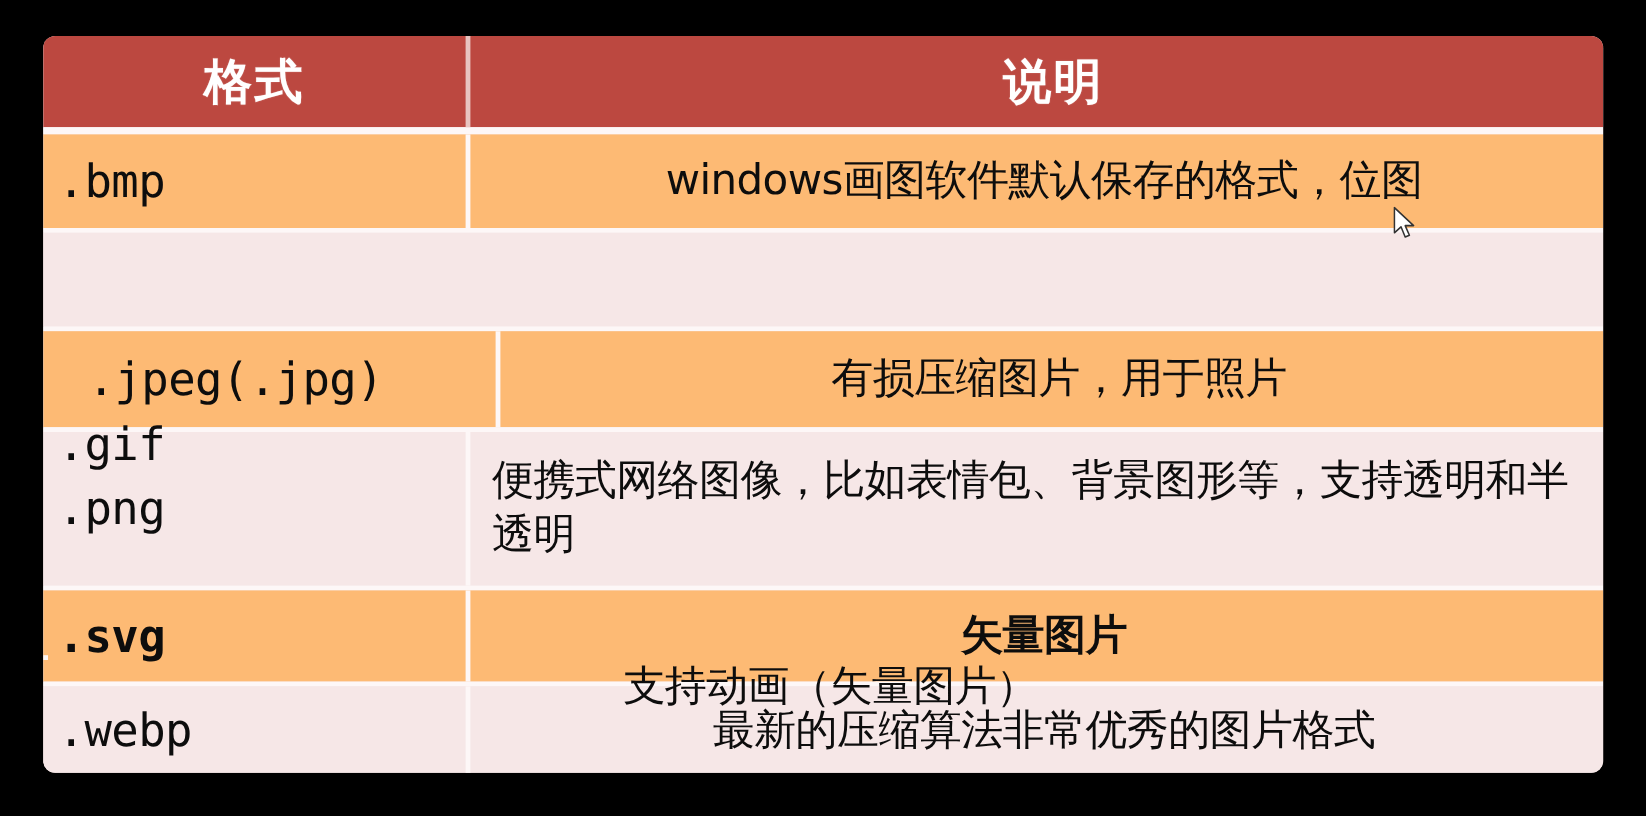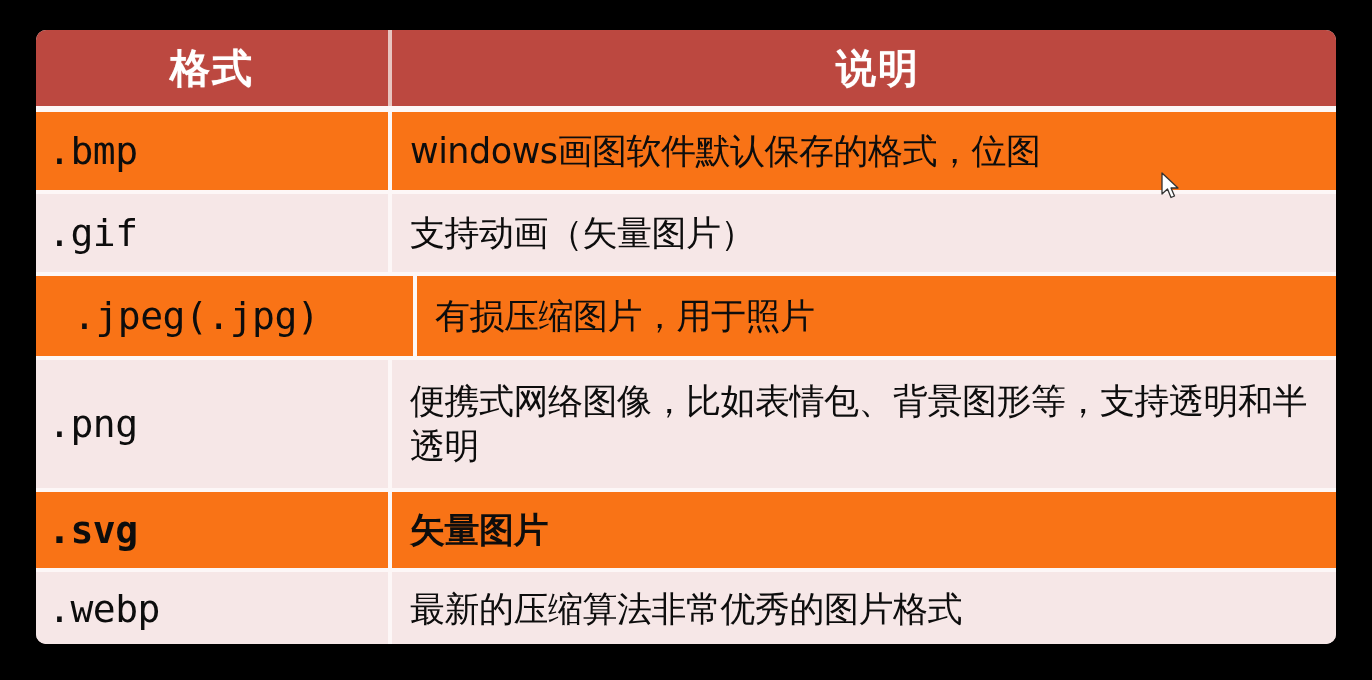--- a/index.html
+++ b/index.html
@@ -56,20 +56,21 @@
     box-sizing: border-box;
     padding-left: 18px;
     padding-right: 6px;
     display: flex;
     align-items: center;
     font-family: "DejaVu Sans", sans-serif;
     font-size: 35px;
     color: #0d0d0d;
     line-height: 1.28;
     letter-spacing: -0.5px;
+    justify-content: center;
   }
 
   
   .header-row {
     height: 76px;
     background: #bc4840;
   }
   .header-row .hcell {
     box-sizing: border-box;
     display: flex;
@@ -104,25 +105,25 @@
     width: 4px;
     flex: 0 0 4px;
     background: #fdf7f7;
   }
   .vdiv-head {
     width: 4px;
     flex: 0 0 4px;
     background: #e8c4c0;
   }
 
-  .dark  { background: #f97316; }
+  .dark  { background: #fdba74; }
   .light { background: #f6e7e7; }
 
   .r1 { height: 78px; }
-  .r2 { height: 78px; }
+  .r2 { height: 78px; flex-direction: column; }
   .r3 { height: 80px; padding-left: 25px; }
   .r4 { height: 128px; }
   .r5 { height: 76px; font-weight: bold; }
   .r6 { height: 74px; }
 
   .cell-desc.multiline {
     align-items: center;
   }
   .cell-desc.multiline .txt {
     display: block;

